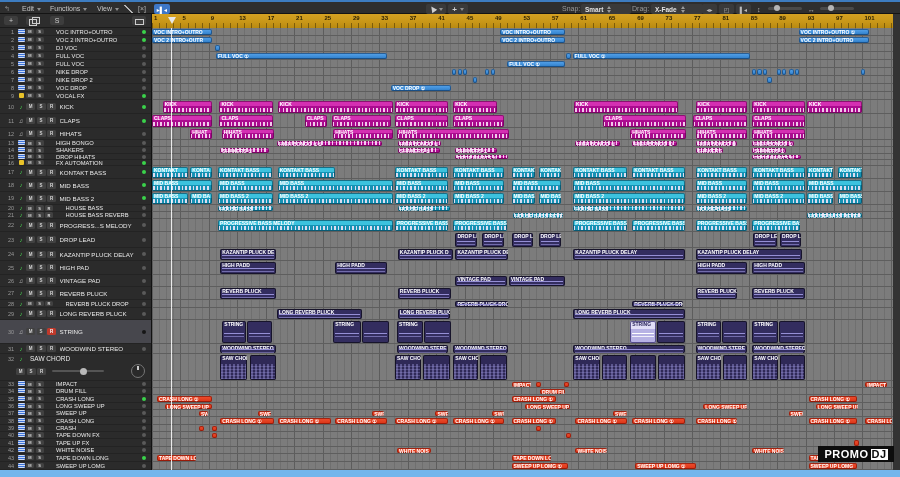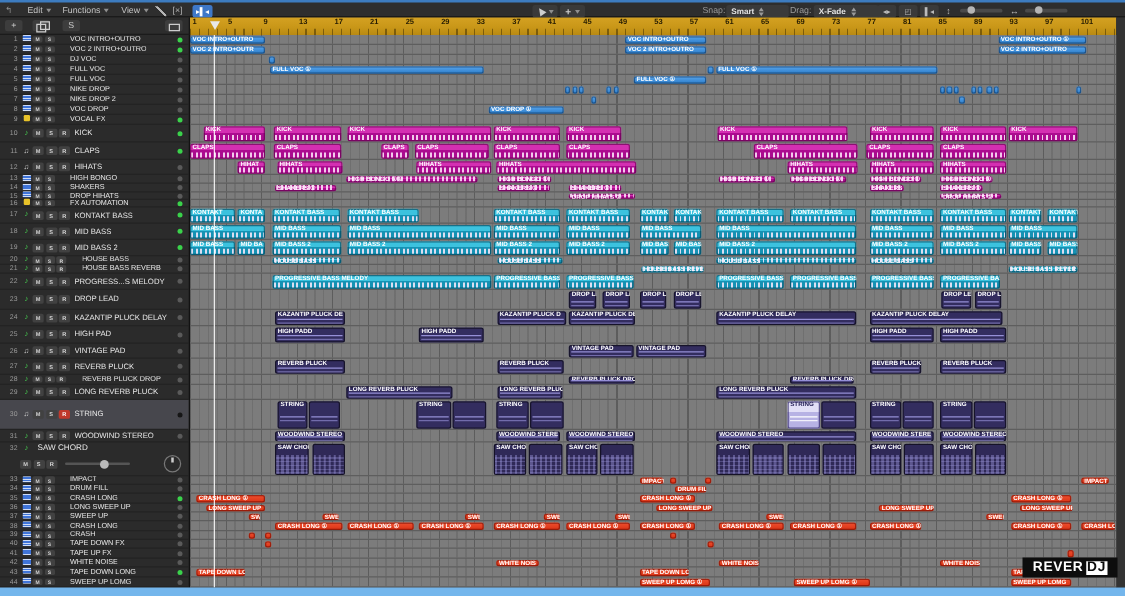--- a/index.html
+++ b/index.html
@@ -1196,16 +1196,16 @@
       </div>
       <div class="rg c-red" style="left: 656.502px; width: 48.3245px; top: 434.5px; height: 6px;">
         <div class="lb">SWEEP UP LOMG</div>
       </div>
       <div id="playline" style="left: 19.1835px;"></div>
     </div>
 
   <div id="bottombar"></div>
 
   <div id="watermark">
-    <span class="wp">REVER</span>
+    <span class="wp">PROMO</span>
       <span class="wd">DJ</span>
   </div>
 </div>
 
 </body></html>

